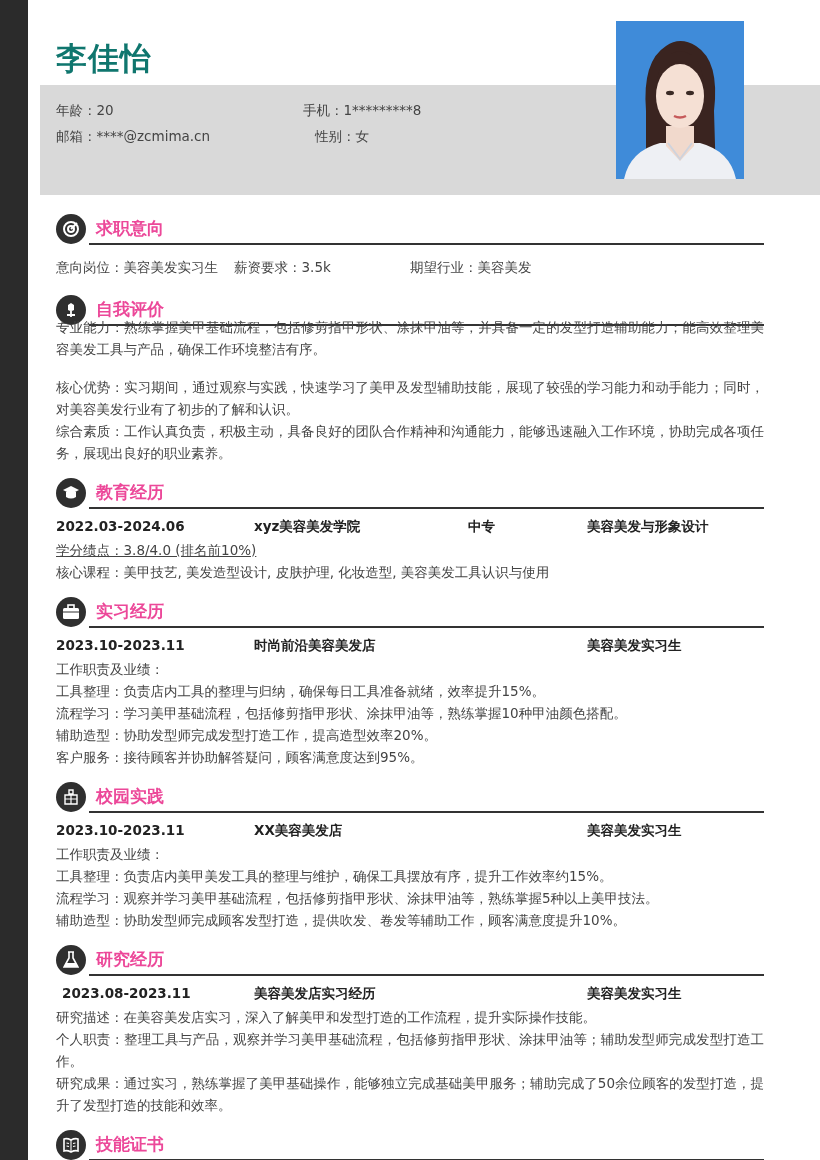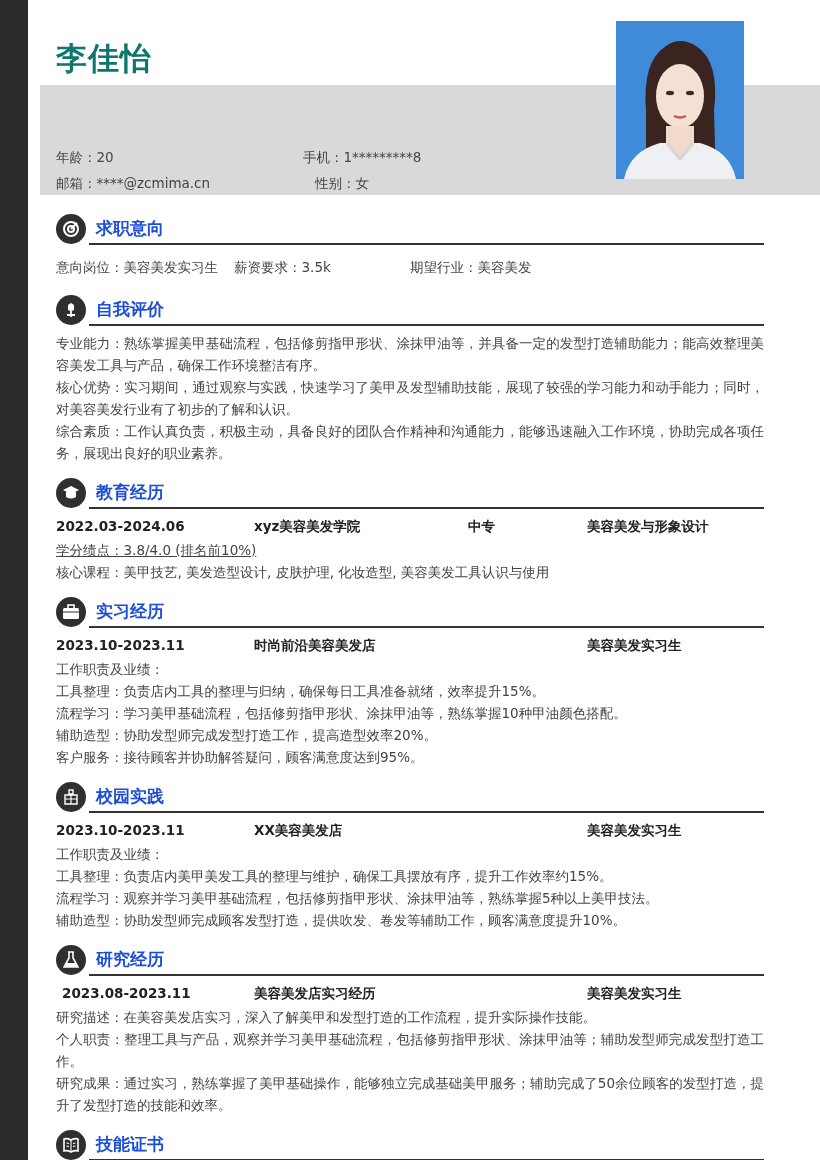--- a/index.html
+++ b/index.html
@@ -1,25 +1,25 @@
 <!DOCTYPE html>
 <html><head>
 <meta charset="utf-8">
 <style>
   * { box-sizing: border-box; margin: 0; padding: 0; }
   html, body { width: 820px; height: 1160px; overflow: hidden; background: #ffffff; }
   body { position: relative; font-family: "DejaVu Sans", "Liberation Sans", sans-serif; color: #333; font-size: 13.5px; }
   .sidebar { position: absolute; left: 0; top: 0; width: 28px; height: 1160px; background: #2b2b2b; }
   .name { position: absolute; left: 56px; top: 38px; font-size: 31px; font-weight: bold; color: #0f766e; letter-spacing: 1px; }
   .info-band { position: absolute; left: 40px; top: 85px; width: 780px; height: 110px; background: #d9d9d9; }
-  .info { position: absolute; font-size: 13.5px; color: #444; margin-top: 47px; }
+  .info { position: absolute; font-size: 13.5px; color: #444; }
   .photo { position: absolute; left: 616px; top: 21px; width: 128px; height: 158px; background: #3f8bd9; overflow: hidden; }
   .section-head { position: absolute; left: 56px; width: 708px; height: 30px; }
   .section-head .circle { position: absolute; left: 0; top: 0; width: 30px; height: 30px; border-radius: 50%; background: #2f2f2f; display: flex; align-items: center; justify-content: center; }
-  .section-head .title { position: absolute; left: 40px; top: 3px; font-size: 17px; font-weight: bold; color: #1d4ed8; }
+  .section-head .title { position: absolute; left: 40px; top: 3px; font-size: 17px; font-weight: bold; color: #ec4899; }
   .section-head .rule { position: absolute; left: 33px; right: 0; top: 29px; height: 1.5px; background: #333; }
   .row { position: absolute; left: 56px; width: 708px; font-size: 13.5px; color: #444; line-height: 22px; }
   .para { position: absolute; left: 56px; width: 708px; font-size: 13.5px; color: #444; line-height: 22px; text-align: justify; }
   .bold { font-weight: bold; color: #222; }
   .col { position: absolute; top: 0; white-space: nowrap; }
   svg { display: block; }
 </style>
 </head>
 <body>
 
@@ -67,21 +67,21 @@
 <div class="section-head" style="top:295px;">
   <div class="circle">
     <svg width="16" height="18" viewBox="0 0 16 18">
         <path d="M8 2 L11 4 L11 9 Q8 11 5 9 L5 4 Z" fill="#fff"></path>
         <path d="M8 10 L8 16 M4 14 L12 14" stroke="#fff" stroke-width="1.8"></path>
       </svg>
   </div>
   <div class="title">自我评价</div>
   <div class="rule"></div>
 </div>
-<div class="para" style="top:332px;">专业能力：熟练掌握美甲基础流程，包括修剪指甲形状、涂抹甲油等，并具备一定的发型打造辅助能力；能高效整理美容美发工具与产品，确保工作环境整洁有序。</div>
+<div class="para" style="top:316px;">专业能力：熟练掌握美甲基础流程，包括修剪指甲形状、涂抹甲油等，并具备一定的发型打造辅助能力；能高效整理美容美发工具与产品，确保工作环境整洁有序。</div>
 <div class="para" style="top:376px;">核心优势：实习期间，通过观察与实践，快速学习了美甲及发型辅助技能，展现了较强的学习能力和动手能力；同时，对美容美发行业有了初步的了解和认识。</div>
 <div class="para" style="top:420px;">综合素质：工作认真负责，积极主动，具备良好的团队合作精神和沟通能力，能够迅速融入工作环境，协助完成各项任务，展现出良好的职业素养。</div>
 
 <div class="section-head" style="top:478px;">
   <div class="circle">
     <svg width="18" height="16" viewBox="0 0 18 16">
         <path d="M1 5 L9 1 L17 5 L9 9 Z" fill="#fff"></path>
         <path d="M4 7 L4 12 Q9 15 14 12 L14 7" fill="#fff"></path>
       </svg>
   </div>

